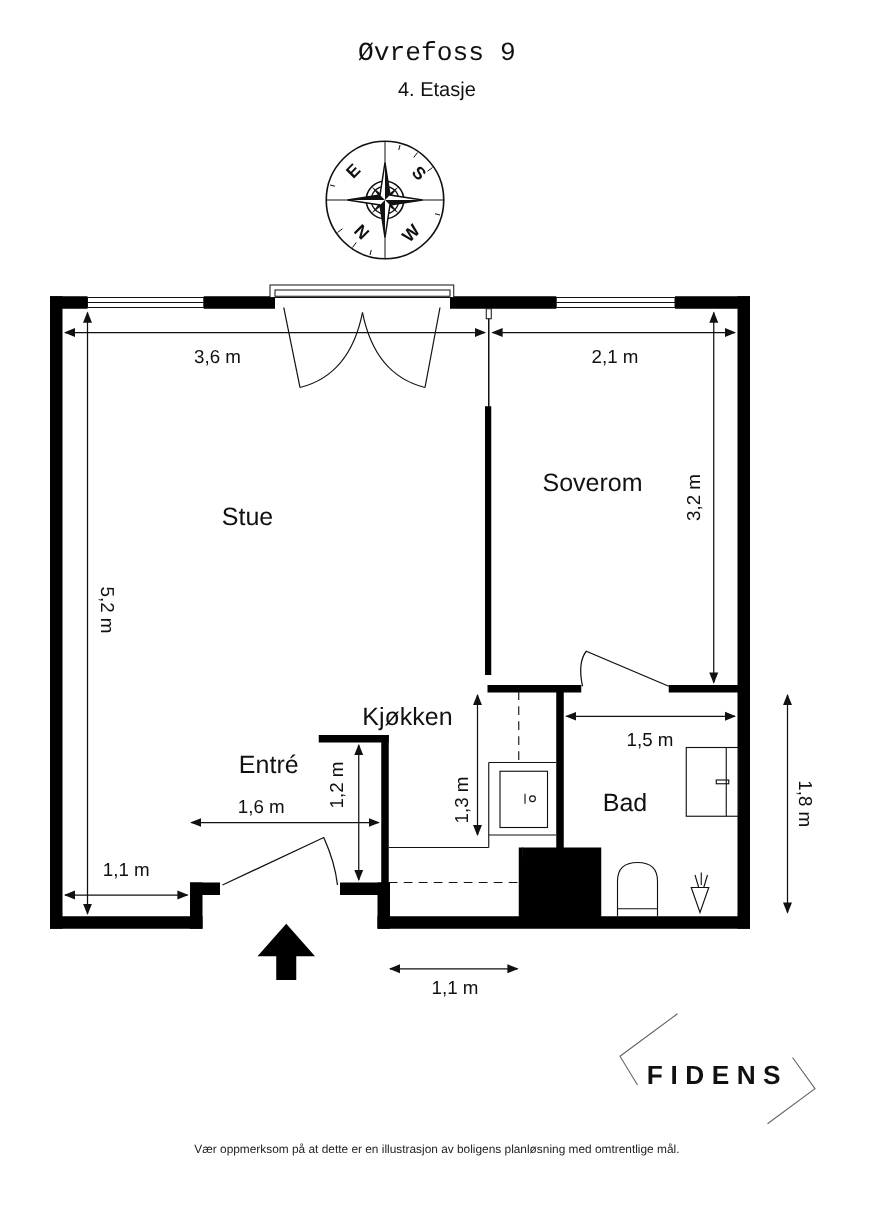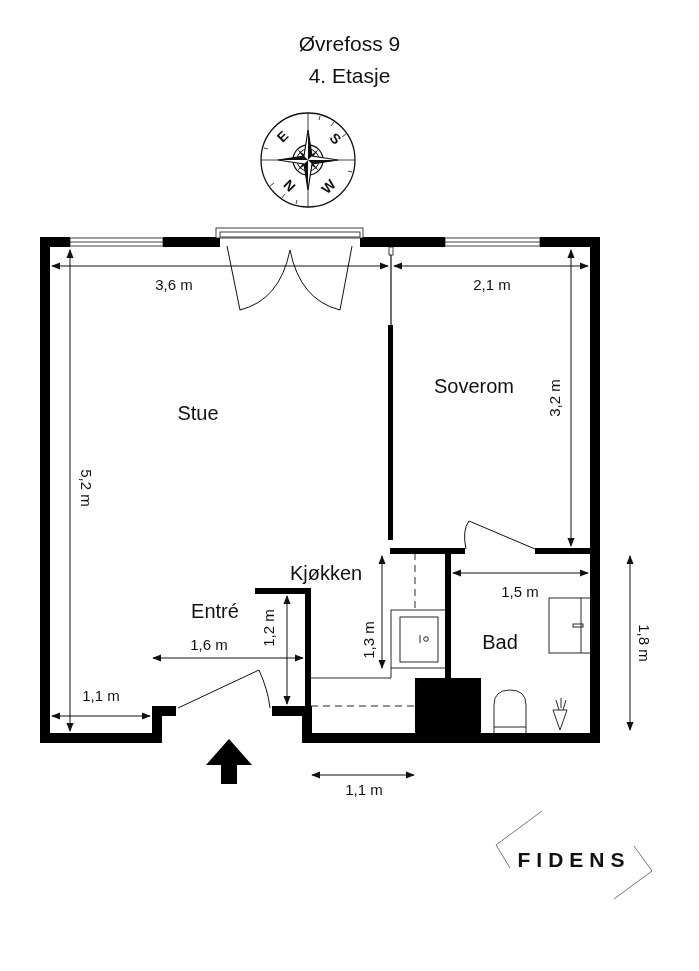--- a/index.html
+++ b/index.html
@@ -1,18 +1,18 @@
 <!DOCTYPE html>
 <html><head>
 <meta charset="utf-8">
 <style>
   html,body{margin:0;padding:0;background:#fff;}
   body{width:699px;height:971px;position:relative;overflow:hidden;font-family:"Liberation Sans",sans-serif;color:#111;}
-  .title{position:absolute;left:0;width:699px;text-align:center;top:32px;font-size:21px;}
-  .subtitle{position:absolute;left:0;width:699px;text-align:center;top:64px;font-size:21px;}
+  .title{position:absolute;left:0;width:699px;text-align:center;top:32px;font-size:21px;font-family:Liberation Mono, monospace;}
+  .subtitle{position:absolute;left:0;width:699px;text-align:center;top:64px;font-size:16px;}
   svg.plan{position:absolute;left:0;top:0;}
   .disclaimer{position:absolute;left:0;width:699px;top:914px;text-align:center;font-size:9.5px;line-height:11px;color:#222;}
   .lbl{font-family:"Liberation Sans",sans-serif;fill:#111;}
 </style>
 </head>
 <body>
 
 <div class="title">Øvrefoss 9</div>
 <div class="subtitle">4. Etasje</div>
 
@@ -175,13 +175,14 @@
   <path d="M229,739 L252,765 L237,765 L237,784 L221,784 L221,765 L206,765 z" fill="#000"></path>
 
   <g>
     <polyline points="542,811 496,845 510,868" fill="none" stroke="#666" stroke-width="0.9"></polyline>
     <polyline points="634,846 652,871 614,899" fill="none" stroke="#666" stroke-width="0.9"></polyline>
     <text class="lbl" x="574" y="867" font-size="21" font-weight="bold" letter-spacing="6" text-anchor="middle" fill="#222">FIDENS</text>
   </g>
 </svg>
 
 <div class="disclaimer">
+  <div>Vær oppmerksom på at dette er en illustrasjon av boligens planløsning med omtrentlige mål.</div>
 </div>
 
 </body></html>

